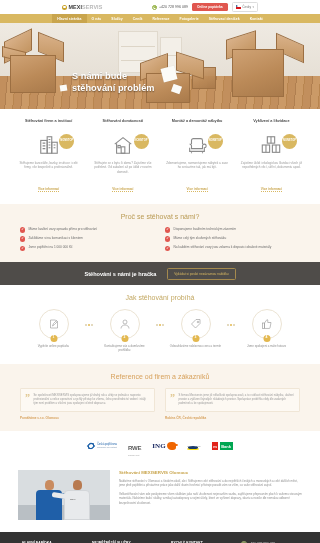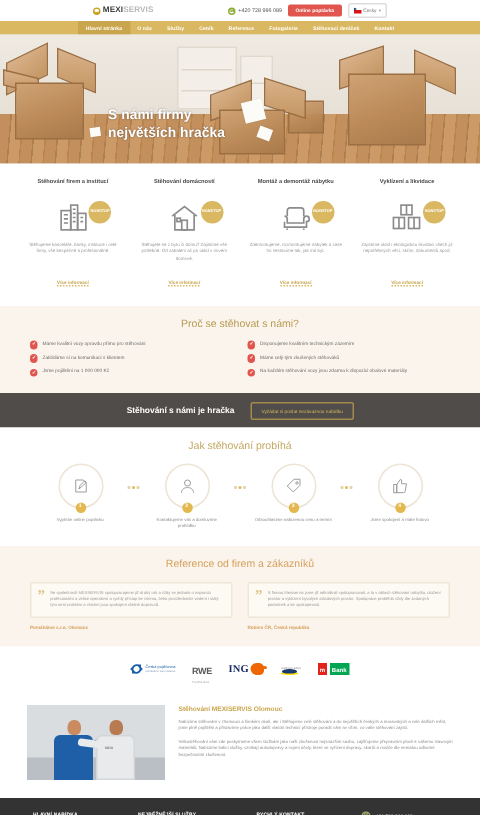--- a/index.html
+++ b/index.html
@@ -471,22 +471,22 @@
 
   <div class="flap fl3a"></div>
   <div class="flap fl3b"></div>
   <div class="box bx3"></div>
 
   <div class="paper p1"></div>
   <div class="paper p2"></div>
   <div class="paper p3"></div>
 
   <div class="hero-head">
-    <div>S námi firmy</div>
-    <div>největších hračka</div>
+    <div>S námi bude</div>
+    <div>stěhování problém</div>
   </div>
 </section>
 
 <section class="services">
 
   <div class="svc">
     <div class="svc-title">Stěhování firem a institucí</div>
     <div class="svc-art">
       <svg class="svc-ico" width="22" height="22" viewBox="0 0 24 24" fill="none" stroke="currentColor" stroke-width="1.2">
         <rect x="3" y="7" width="7" height="14"></rect>

